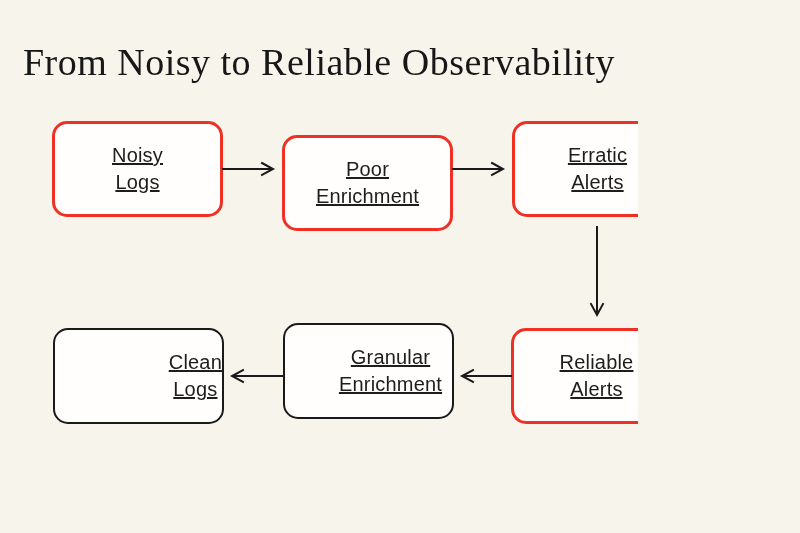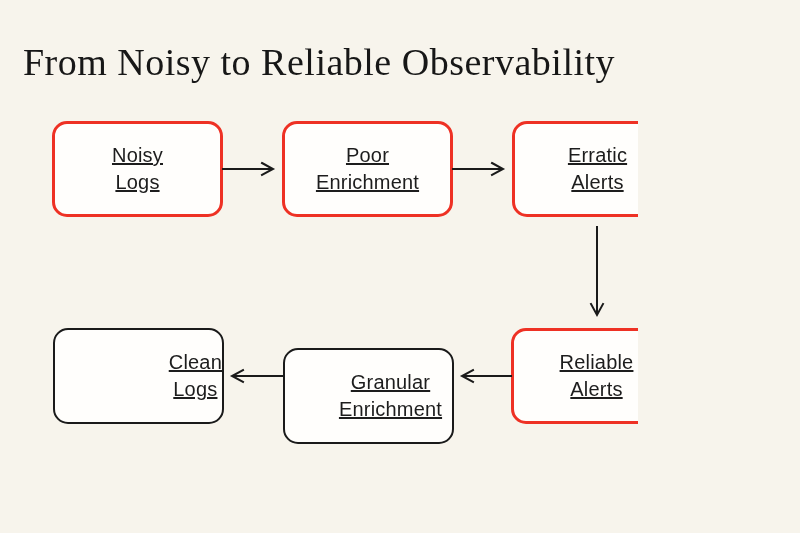--- a/index.html
+++ b/index.html
@@ -66,34 +66,34 @@
 <body>
 
 <div class="stage">
 
   <h1 class="title">From Noisy to Reliable Observability</h1>
 
   <div class="node red" style="left:52px; top:121px;">
     <span class="node-label">Noisy
 Logs</span>
   </div>
-  <div class="node red" style="left:282px; top:121px;">
+  <div class="node red" style="left:282px; top:135px;">
     <span class="node-label">Poor
 Enrichment</span>
   </div>
   <div class="node red" style="left:512px; top:121px;">
     <span class="node-label">Erratic
 Alerts</span>
   </div>
 
   <div class="node red" style="left:511px; top:328px;">
     <span class="node-label">Reliable
 Alerts</span>
   </div>
-  <div class="node black" style="left:283px; top:348px;padding-left:44px;">
+  <div class="node black" style="left:283px; top:323px;padding-left:44px;">
     <span class="node-label">Granular
 Enrichment</span>
   </div>
   <div class="node black" style="left:53px; top:328px;justify-content:flex-end;">
     <span class="node-label">Clean
 Logs</span>
   </div>
 
   <svg class="arrow" style="left:223px; top:159px;" width="52" height="20">
     <line x1="0" y1="10" x2="49" y2="10"></line>

